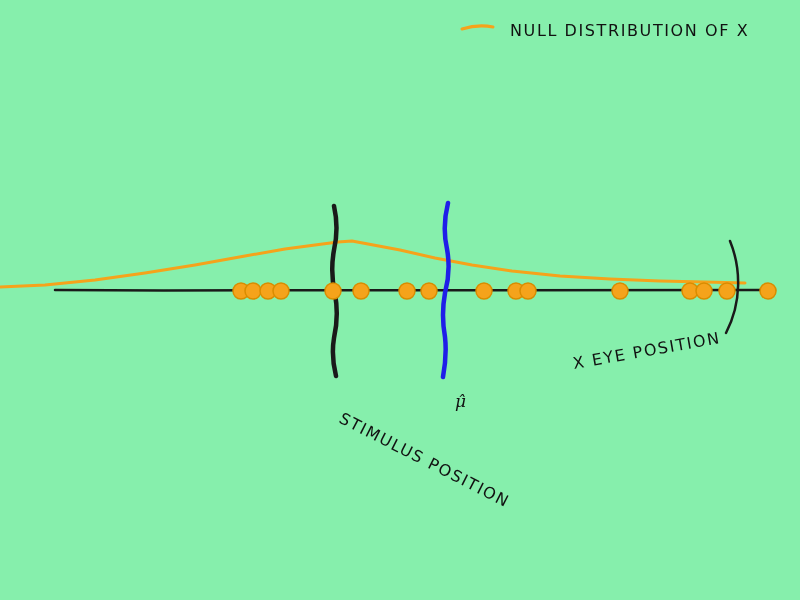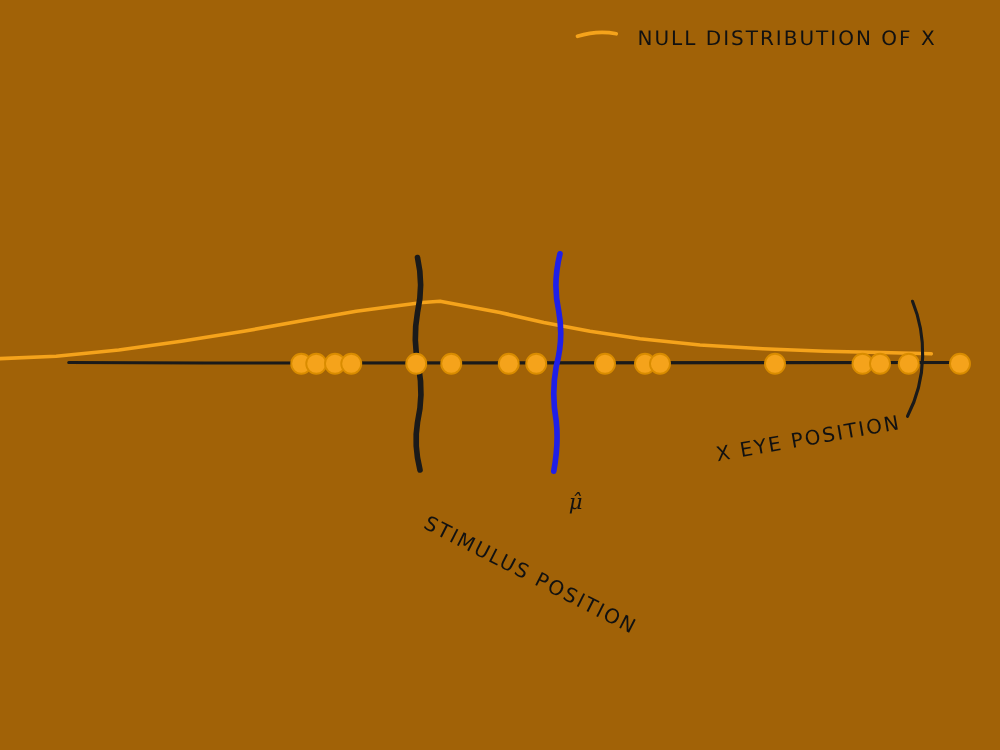--- a/index.html
+++ b/index.html
@@ -1,20 +1,20 @@
 <!DOCTYPE html>
 <html><head>
 <meta charset="utf-8">
 <style>
   html, body { margin: 0; padding: 0; background: #ffffff; }
   .canvas {
     position: relative;
     width: 800px;
     height: 600px;
-    background: #a16207;
+    background: #86efac;
     overflow: hidden;
     font-family: "DejaVu Sans", sans-serif;
   }
   svg text {
     fill: #111111;
     font-family: "DejaVu Sans", sans-serif;
   }
   .hand-caps {
     font-size: 16px;
     letter-spacing: 1.6px;

